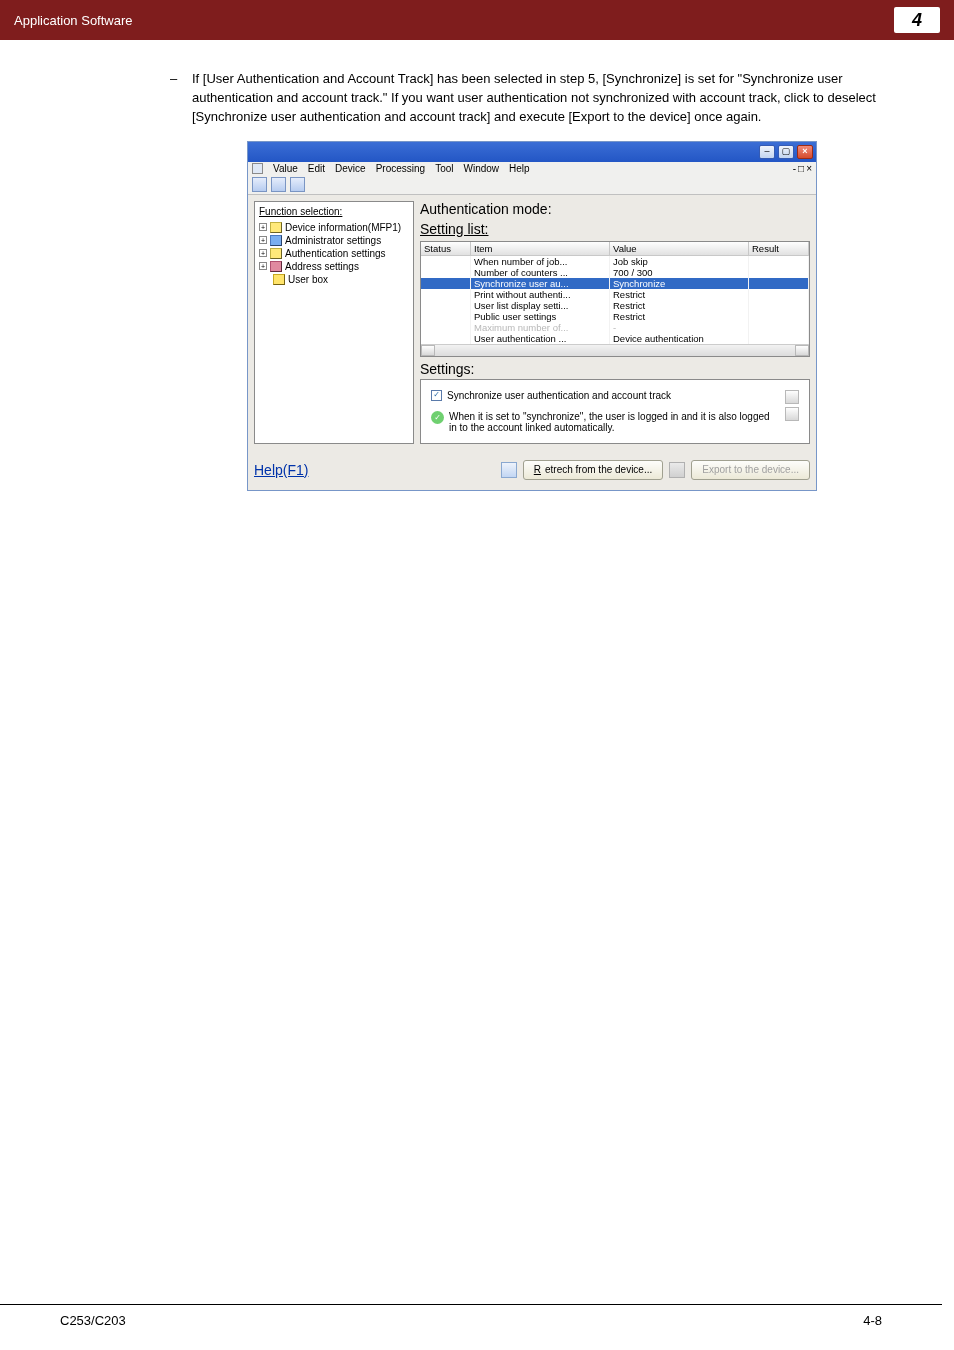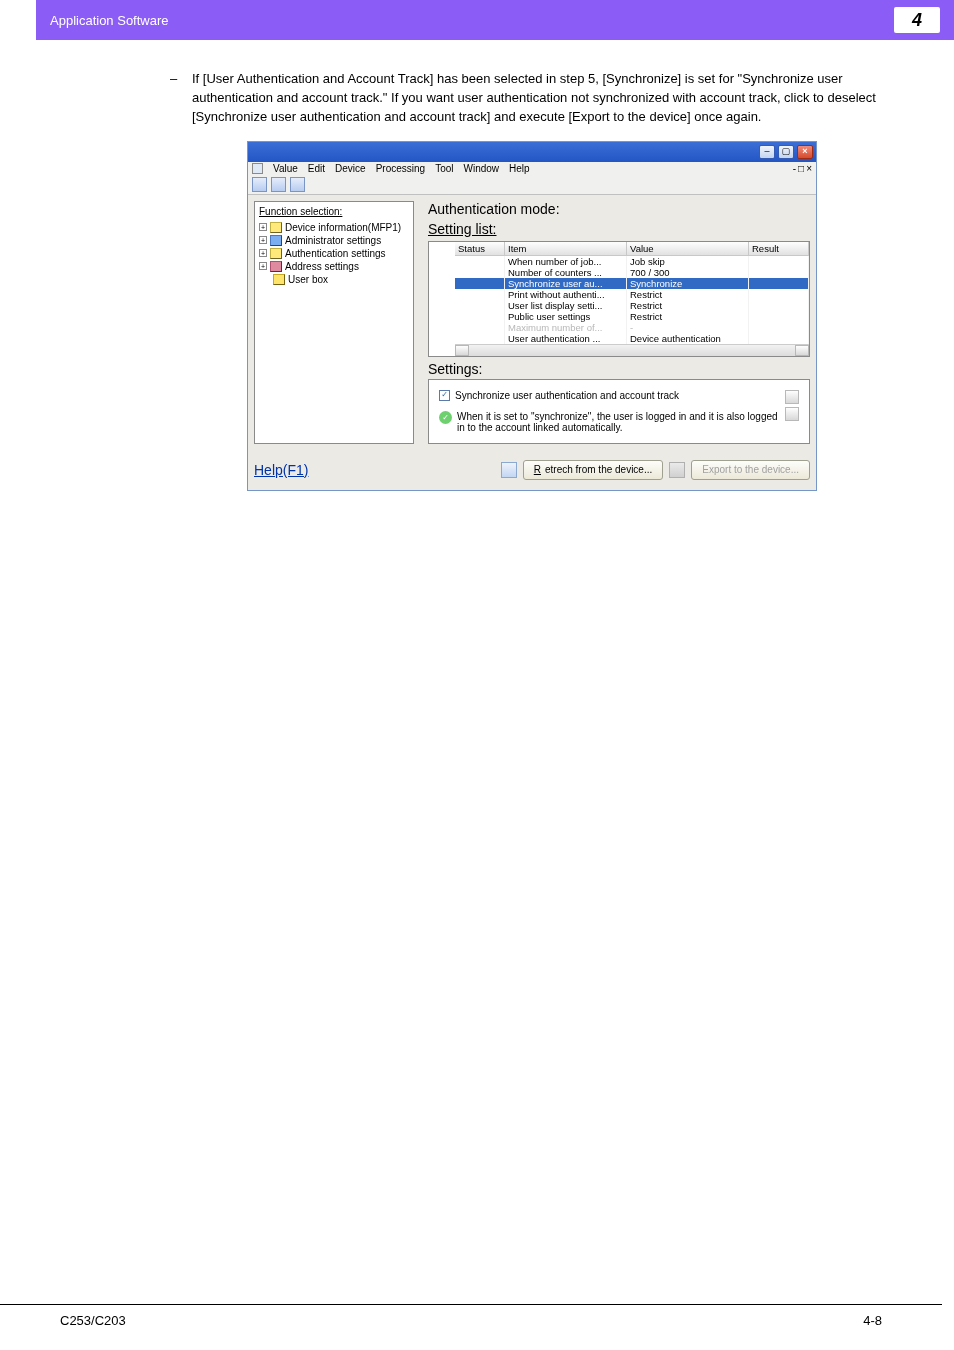--- a/index.html
+++ b/index.html
@@ -1,55 +1,55 @@
 <!DOCTYPE html>
 <html><head>
 <meta charset="utf-8">
 <style>
   * { margin: 0; padding: 0; box-sizing: border-box; }
   body { font-family: Arial, Helvetica, sans-serif; background: #fff; color: #000; }
   .page { width: 954px; height: 1350px; position: relative; padding: 0; }
 
-  .header-bar { background: #8b5cf6; color: #fff; font-size: 13px; padding: 7px 14px; display: flex; justify-content: space-between; align-items: center; margin-left: 36px; }
+  .header-bar { background: #7f1d1d; color: #fff; font-size: 13px; padding: 7px 14px; display: flex; justify-content: space-between; align-items: center; }
   .header-right-box { background: #fff; color: #000; font-weight: bold; font-size: 18px; padding: 0 18px; height: 26px; display: inline-flex; align-items: center; border-radius: 2px; font-style: italic; }
 
   .body-area { padding: 30px 60px 0 170px; }
   .bullet-row { display: flex; gap: 12px; font-size: 13px; line-height: 1.45; margin-bottom: 14px; }
   .dash { width: 10px; flex: none; }
 
   .app-window { width: 570px; margin: 0 auto; border: 1px solid #7796c8; background: #eceae5; font-family: Tahoma, Verdana, Arial, sans-serif; font-size: 10px; color: #000; }
   .titlebar { height: 20px; background: linear-gradient(#3b6ed5,#2356c5); display: flex; justify-content: flex-end; align-items: center; padding: 0 3px; gap: 3px; }
   .tb-btn { width: 16px; height: 14px; background: linear-gradient(#f0f4fb,#c4d5f0); border: 1px solid #355bb3; border-radius: 2px; display: flex; align-items: center; justify-content: center; font-size: 9px; line-height: 1; }
   .tb-close { background: linear-gradient(#f08b7a,#d54b2d); color: #fff; border-color: #9d2b16; font-weight: bold; }
 
   .menubar { background: #f0f0ee; padding: 1px 4px; display: flex; gap: 10px; }
   .menubar span { font-size: 10px; }
   .mb-ico { width: 11px; height: 11px; border: 1px solid #8a8a8a; background: #dfe8f5; }
   .mb-right { margin-left: auto; display: flex; gap: 2px; align-items: center; font-size: 10px; }
 
   .toolbar { background: #f0f0ee; padding: 2px 4px; display: flex; gap: 4px; border-bottom: 1px solid #c0c0c0; }
   .tool-ico { width: 15px; height: 15px; background: linear-gradient(#e5edfb,#b7ccf0); border: 1px solid #7a95c3; }
 
-  .app-inner { display: flex; padding: 6px; gap: 14px; }
+  .app-inner { display: flex; padding: 6px; gap: 6px; }
   .tree-pane { width: 160px; border: 1px solid #8a8a8a; background: #fff; padding: 4px; }
   .tree-title { font-size: 10px; margin-bottom: 4px; text-decoration: underline; }
   .tree-item { display: flex; align-items: center; gap: 3px; padding: 1px 0; }
   .plus { width: 8px; height: 8px; border: 1px solid #888; font-size: 7px; display: flex; align-items: center; justify-content: center; }
   .tico { width: 12px; height: 11px; border: 1px outset #c0b040; background: #ffe97a; }
   .tico.blue { background: #7aaef0; border-color: #4a78c0; }
   .tico.red { background: #e08aa0; border-color: #b05070; }
   .tico.yel { background: #ffe46b; border-color: #c8a820; }
   .tree-label { font-size: 10px; }
   .tree-item.child { margin-left: 14px; }
 
   .main-pane { flex: 1; display: flex; flex-direction: column; gap: 4px; }
   .field { font-size: 14px; }
   .auth-box { border: 1px inset #bbb; background: #fafafa; padding: 1px 3px; margin-top: 1px; }
 
-  .list-box { border: 1px solid #8a8a8a; background: #fff; padding-left: 26px; }
+  .list-box { border: 1px solid #8a8a8a; background: #fff; }
   .list-head, .list-row { display: grid; grid-template-columns: 50px 1fr 1fr 60px; font-size: 9.5px; }
   .list-head div { background: linear-gradient(#fefefe,#e1e1e1); border-right: 1px solid #c8c8c8; border-bottom: 1px solid #c8c8c8; padding: 1px 3px; }
   .list-row div { padding: 0 3px; border-right: 1px solid #f2f2f2; white-space: nowrap; overflow: hidden; text-overflow: ellipsis; }
   .list-row.sel div { background: #316ac5; color: #fff; }
   .list-row.dis div { color: #b8b8b8; }
   .scroll-stub { height: 12px; background: linear-gradient(#f2f2f2,#dcdcdc); border-top: 1px solid #ccc; display: flex; }
   .sb-arrow { width: 14px; background: linear-gradient(#fefefe,#d8d8d8); border: 1px solid #b8b8b8; }
   .sb-track { flex: 1; }
 
   .settings-box { }

